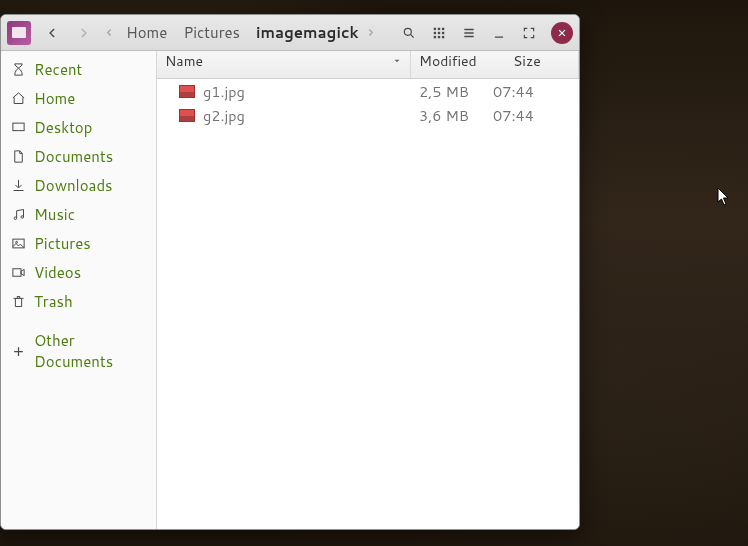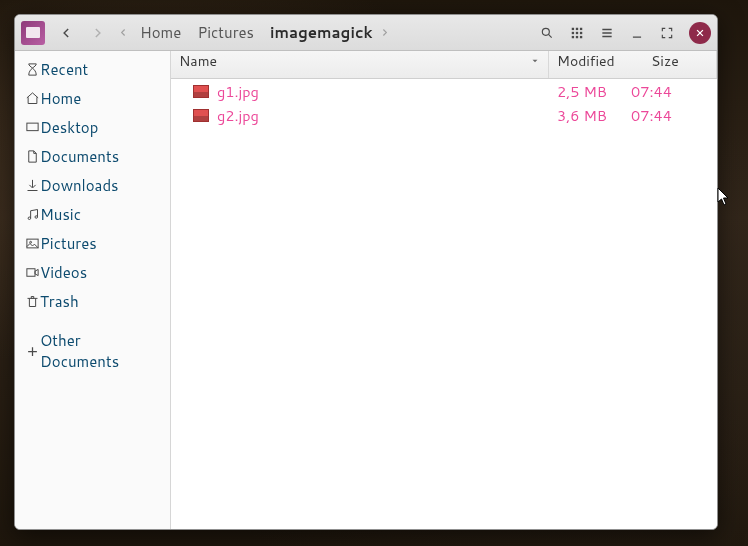--- a/index.html
+++ b/index.html
@@ -11,22 +11,22 @@
   }
   .desktop-bg {
     position: absolute; inset: 0;
     background:
       radial-gradient(ellipse at 20% 30%, rgba(90,70,50,0.6) 0%, transparent 40%),
       radial-gradient(ellipse at 80% 70%, rgba(60,50,40,0.5) 0%, transparent 50%),
       linear-gradient(180deg, #2a2218 0%, #3e3226 40%, #2a2218 100%);
     filter: contrast(1.1) brightness(0.9);
   }
   .window {
-    position: absolute; left: 14px; top: 14px;
-    width: 704px; height: 516px;
+    position: absolute; left: 0; top: 14px;
+    width: 580px; height: 516px;
     background: #fafafa;
     border: 1px solid #8f8f8f;
     border-radius: 6px;
     overflow: hidden;
     box-shadow: 0 6px 24px rgba(0,0,0,0.55);
     display: flex; flex-direction: column;
   }
   
   .titlebar {
     height: 36px;
@@ -79,23 +79,23 @@
   
   .body { flex:1; display:flex; min-height:0; }
   .sidebar {
     width: 156px;
     border-right:1px solid #d6d6d6;
     background:#fafafa;
     padding:4px 0;
     display:flex; flex-direction:column;
   }
   .side-item {
-    display:flex; align-items:center; 
+    display:flex; align-items:center; gap:8px;
     padding: 4px 10px;
-    font-size:15px; color:#0c4a6e;
+    font-size:15px; color:#4d7c0f;
     cursor:default;
   }
   .side-item svg { width:15px; height:15px; flex:none; color:#4a4a4a; }
   .side-gap { height:10px; }
   .main { flex:1; display:flex; flex-direction:column; background:#fff; min-width:0;}
   .cols {
     height:28px;
     background:linear-gradient(180deg,#f6f6f6,#ececec);
     border-bottom:1px solid #cfcfcf;
     display:flex; align-items:stretch;
@@ -107,21 +107,21 @@
     padding:0 8px;
   }
   .col.name { flex:1; }
   .col.size { width:74px; justify-content:flex-start; }
   .col.mod  { width:94px; justify-content:flex-start; border-right:none; }
   .sort-ind { margin-left:auto; color:#6a6a6a; }
   .sort-ind svg{width:10px;height:10px;}
   .list { flex:1; overflow:auto; }
   .row {
     height:24px; display:flex; align-items:center;
-    font-size:14.5px; color:#ec4899;
+    font-size:14.5px; color:#737373;
     padding:0;
   }
   .row .thumb {
     width:16px;height:13px; margin-left:22px; margin-right:8px;
     background:linear-gradient(180deg,#e05050 0%,#e05050 55%,#b04040 55%,#b04040 100%);
     outline:1px solid #a03030;
     outline-offset:-1px;
   }
   .row .fname { flex:1; }
   .row .fsize { width:74px; padding:0 8px; text-align:left; }

